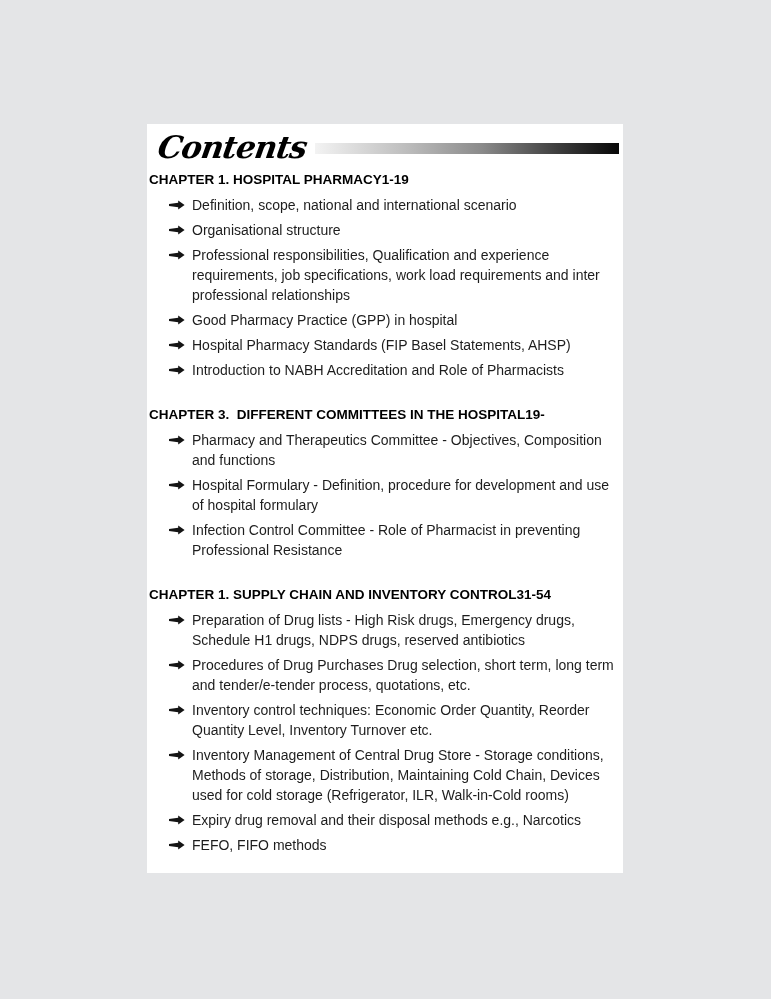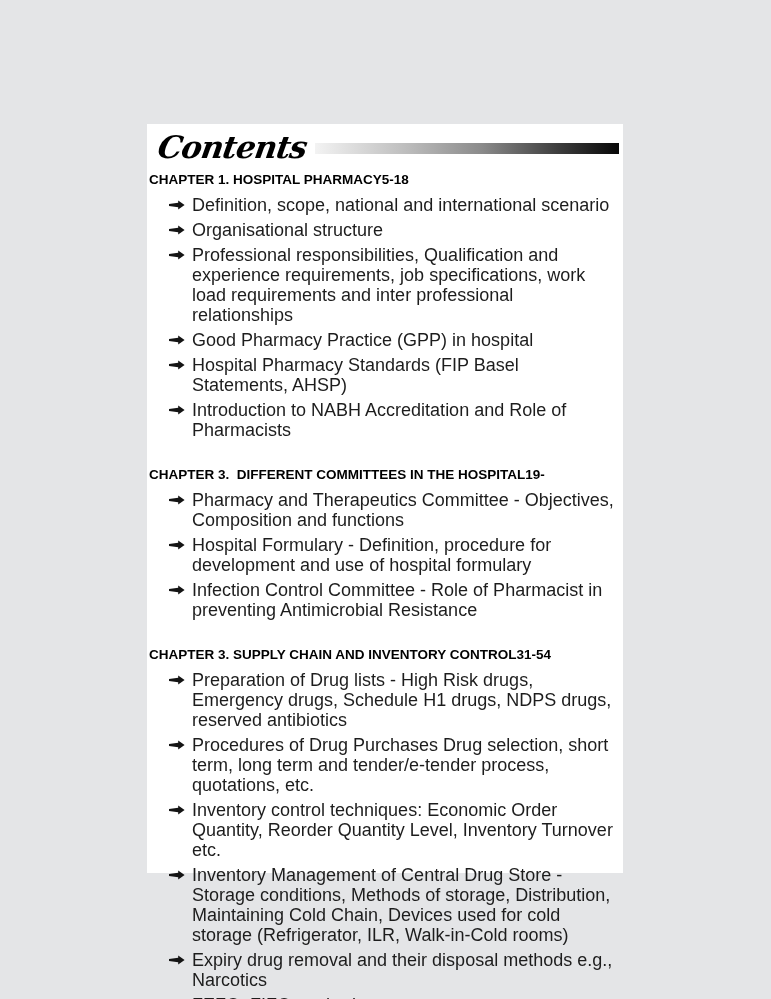--- a/index.html
+++ b/index.html
@@ -68,21 +68,21 @@
   .chapter-pages { white-space: nowrap; }
   ul.items {
     list-style: none;
     margin: 0;
     padding: 0;
   }
   li.toc-item {
     display: flex;
     align-items: flex-start;
     margin-top: 5px;
-    font-size: 18px;
+    font-size: 14px;
     line-height: 20px;
     color: var(--body, #1d1d1d);
   }
   .bullet {
     flex: 0 0 auto;
     width: 16px;
     margin-left: 20px;
     margin-right: 7px;
     padding-top: 5px;
     display: inline-flex;
@@ -95,21 +95,21 @@
 
 <div class="page">
   <div class="toc-header">
     <span class="contents-title">Contents</span>
     <span class="title-rule"></span>
   </div>
   <div id="toc-list">
   <section class="chapter">
     <div class="chapter-head">
       <span class="chapter-title">CHAPTER 1. HOSPITAL PHARMACY</span>
-      <span class="chapter-pages">5-18</span>
+      <span class="chapter-pages">1-19</span>
     </div>
     <ul class="items">
   <li class="toc-item">
     <span class="bullet">
       <svg width="16" height="10" viewBox="0 0 16 10" xmlns="http://www.w3.org/2000/svg">
         <path d="M0 3.9 L9.2 2.8 L9.2 0.6 L15.6 5 L9.2 9.4 L9.2 7.2 L0 6.1 Z" fill="#141414"></path>
       </svg>
     </span>
     <span class="item-text">Definition, scope, national and international scenario</span>
   </li>
@@ -184,28 +184,28 @@
     </span>
     <span class="item-text">Hospital Formulary - Definition, procedure for development and use of hospital formulary</span>
   </li>
 
   <li class="toc-item">
     <span class="bullet">
       <svg width="16" height="10" viewBox="0 0 16 10" xmlns="http://www.w3.org/2000/svg">
         <path d="M0 3.9 L9.2 2.8 L9.2 0.6 L15.6 5 L9.2 9.4 L9.2 7.2 L0 6.1 Z" fill="#141414"></path>
       </svg>
     </span>
-    <span class="item-text">Infection Control Committee - Role of Pharmacist in preventing Antimicrobial Resistance</span>
+    <span class="item-text">Infection Control Committee - Role of Pharmacist in preventing Professional Resistance</span>
   </li>
 </ul>
   </section>
 
   <section class="chapter">
     <div class="chapter-head">
-      <span class="chapter-title">CHAPTER 3. SUPPLY CHAIN AND INVENTORY CONTROL</span>
+      <span class="chapter-title">CHAPTER 1. SUPPLY CHAIN AND INVENTORY CONTROL</span>
       <span class="chapter-pages">31-54</span>
     </div>
     <ul class="items">
   <li class="toc-item">
     <span class="bullet">
       <svg width="16" height="10" viewBox="0 0 16 10" xmlns="http://www.w3.org/2000/svg">
         <path d="M0 3.9 L9.2 2.8 L9.2 0.6 L15.6 5 L9.2 9.4 L9.2 7.2 L0 6.1 Z" fill="#141414"></path>
       </svg>
     </span>
     <span class="item-text">Preparation of Drug lists - High Risk drugs, Emergency drugs, Schedule H1 drugs, NDPS drugs, reserved antibiotics</span>

